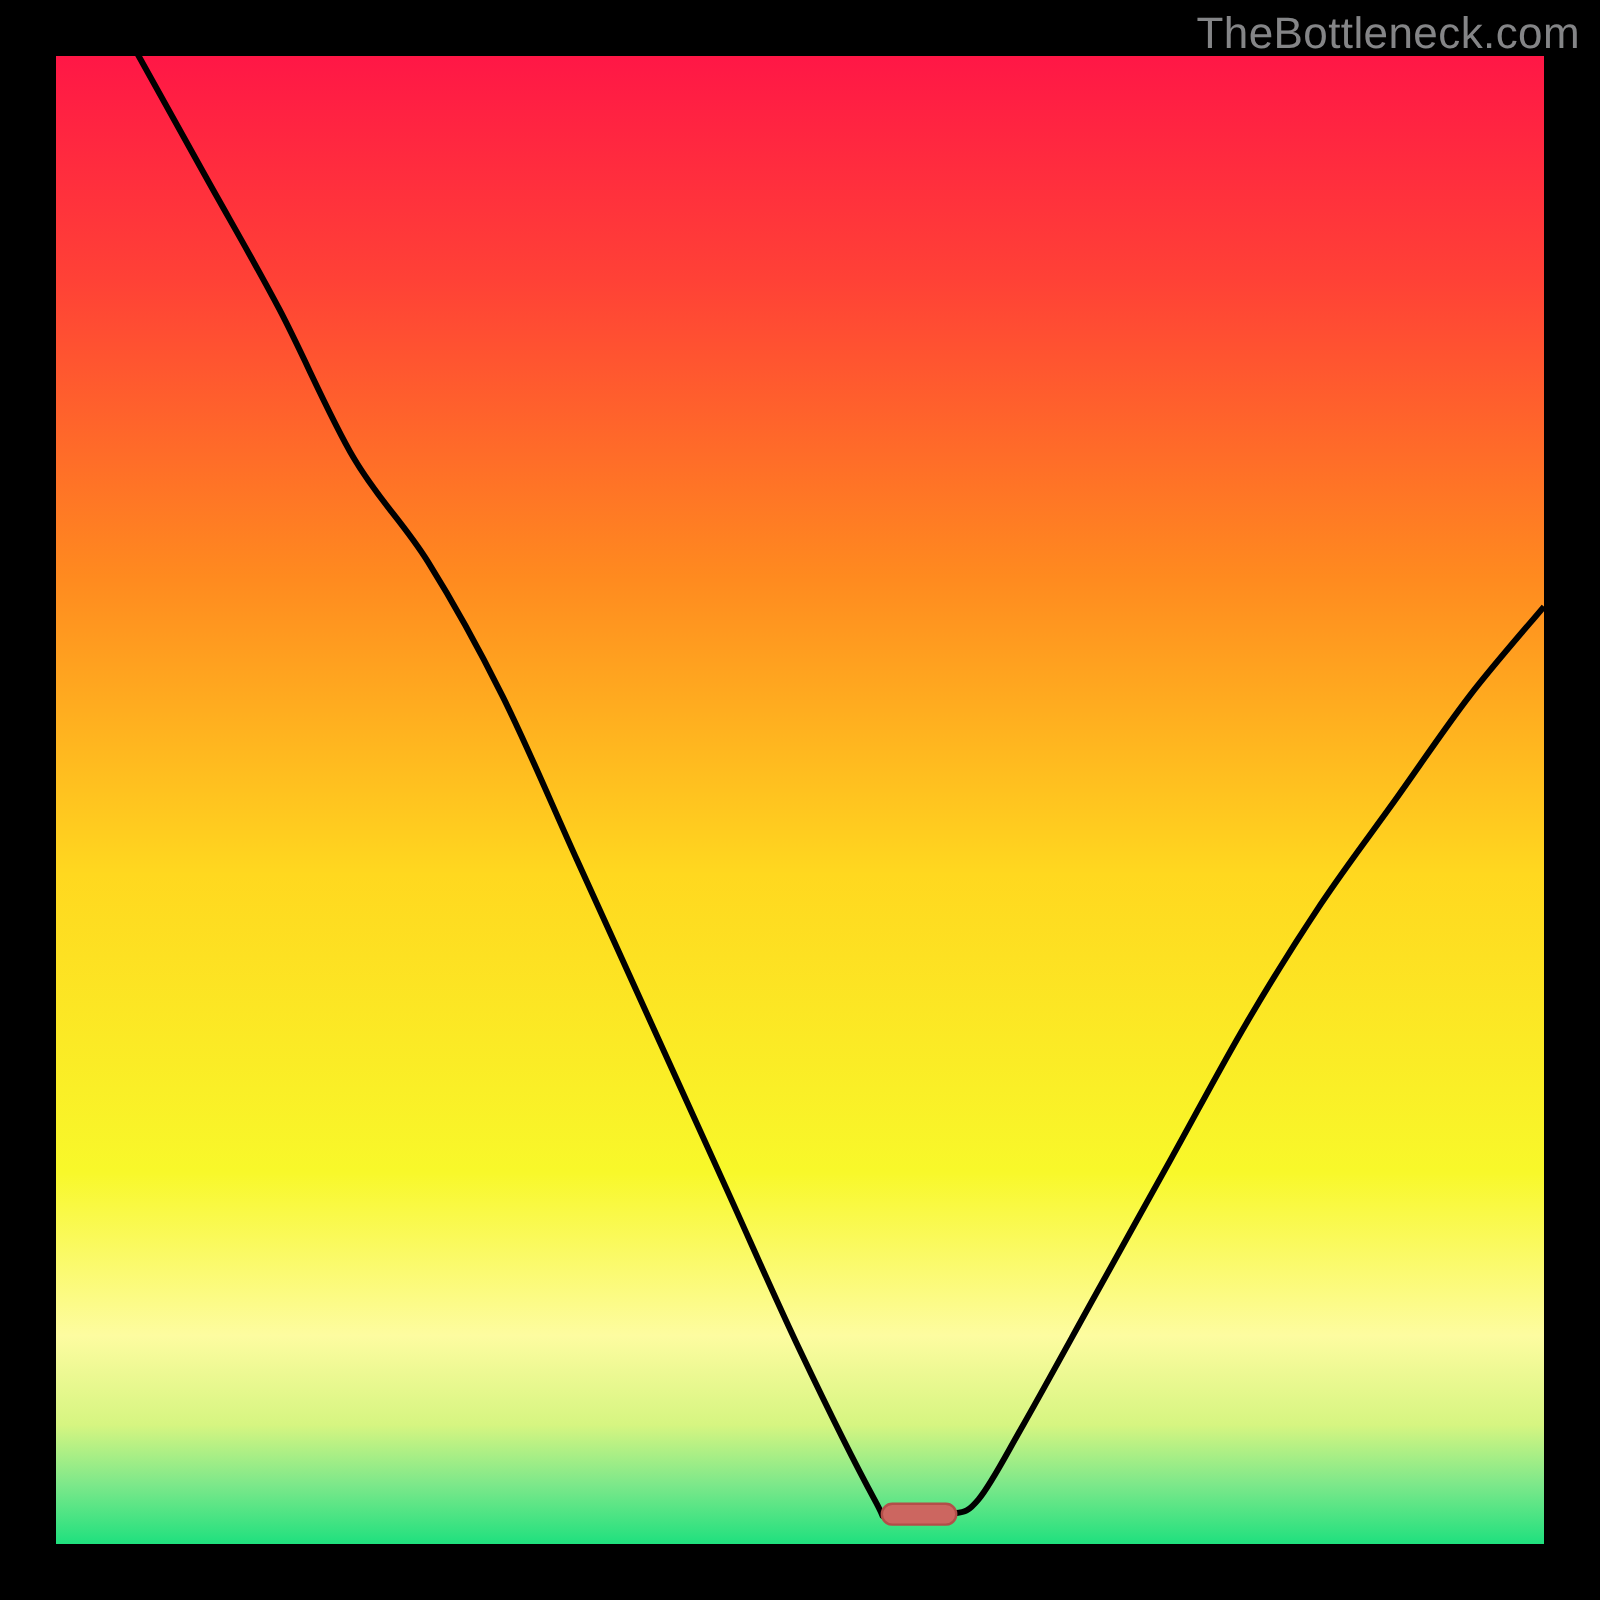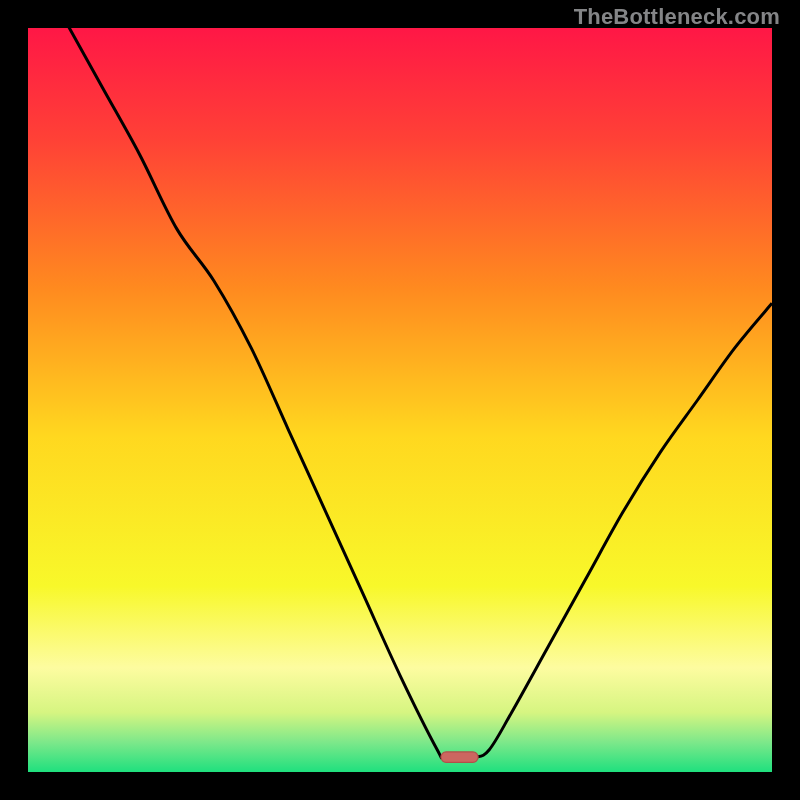--- a/index.html
+++ b/index.html
@@ -12,23 +12,23 @@
   }
   .frame {
     position: relative;
     width: 800px;
     height: 800px;
     background: #000;
   }
   .attribution {
     position: absolute;
     top: 4px;
-    right: 20px;
+    right: 10px;
     font-family: Arial, Helvetica, sans-serif;
-    font-weight: 700;
+    font-weight: 400;
     font-size: 22px;
     color: #848587;
     letter-spacing: 0.2px;
     user-select: none;
   }
   .plot-area {
     position: absolute;
     left: 28px;
     top: 28px;
     width: 744px;

